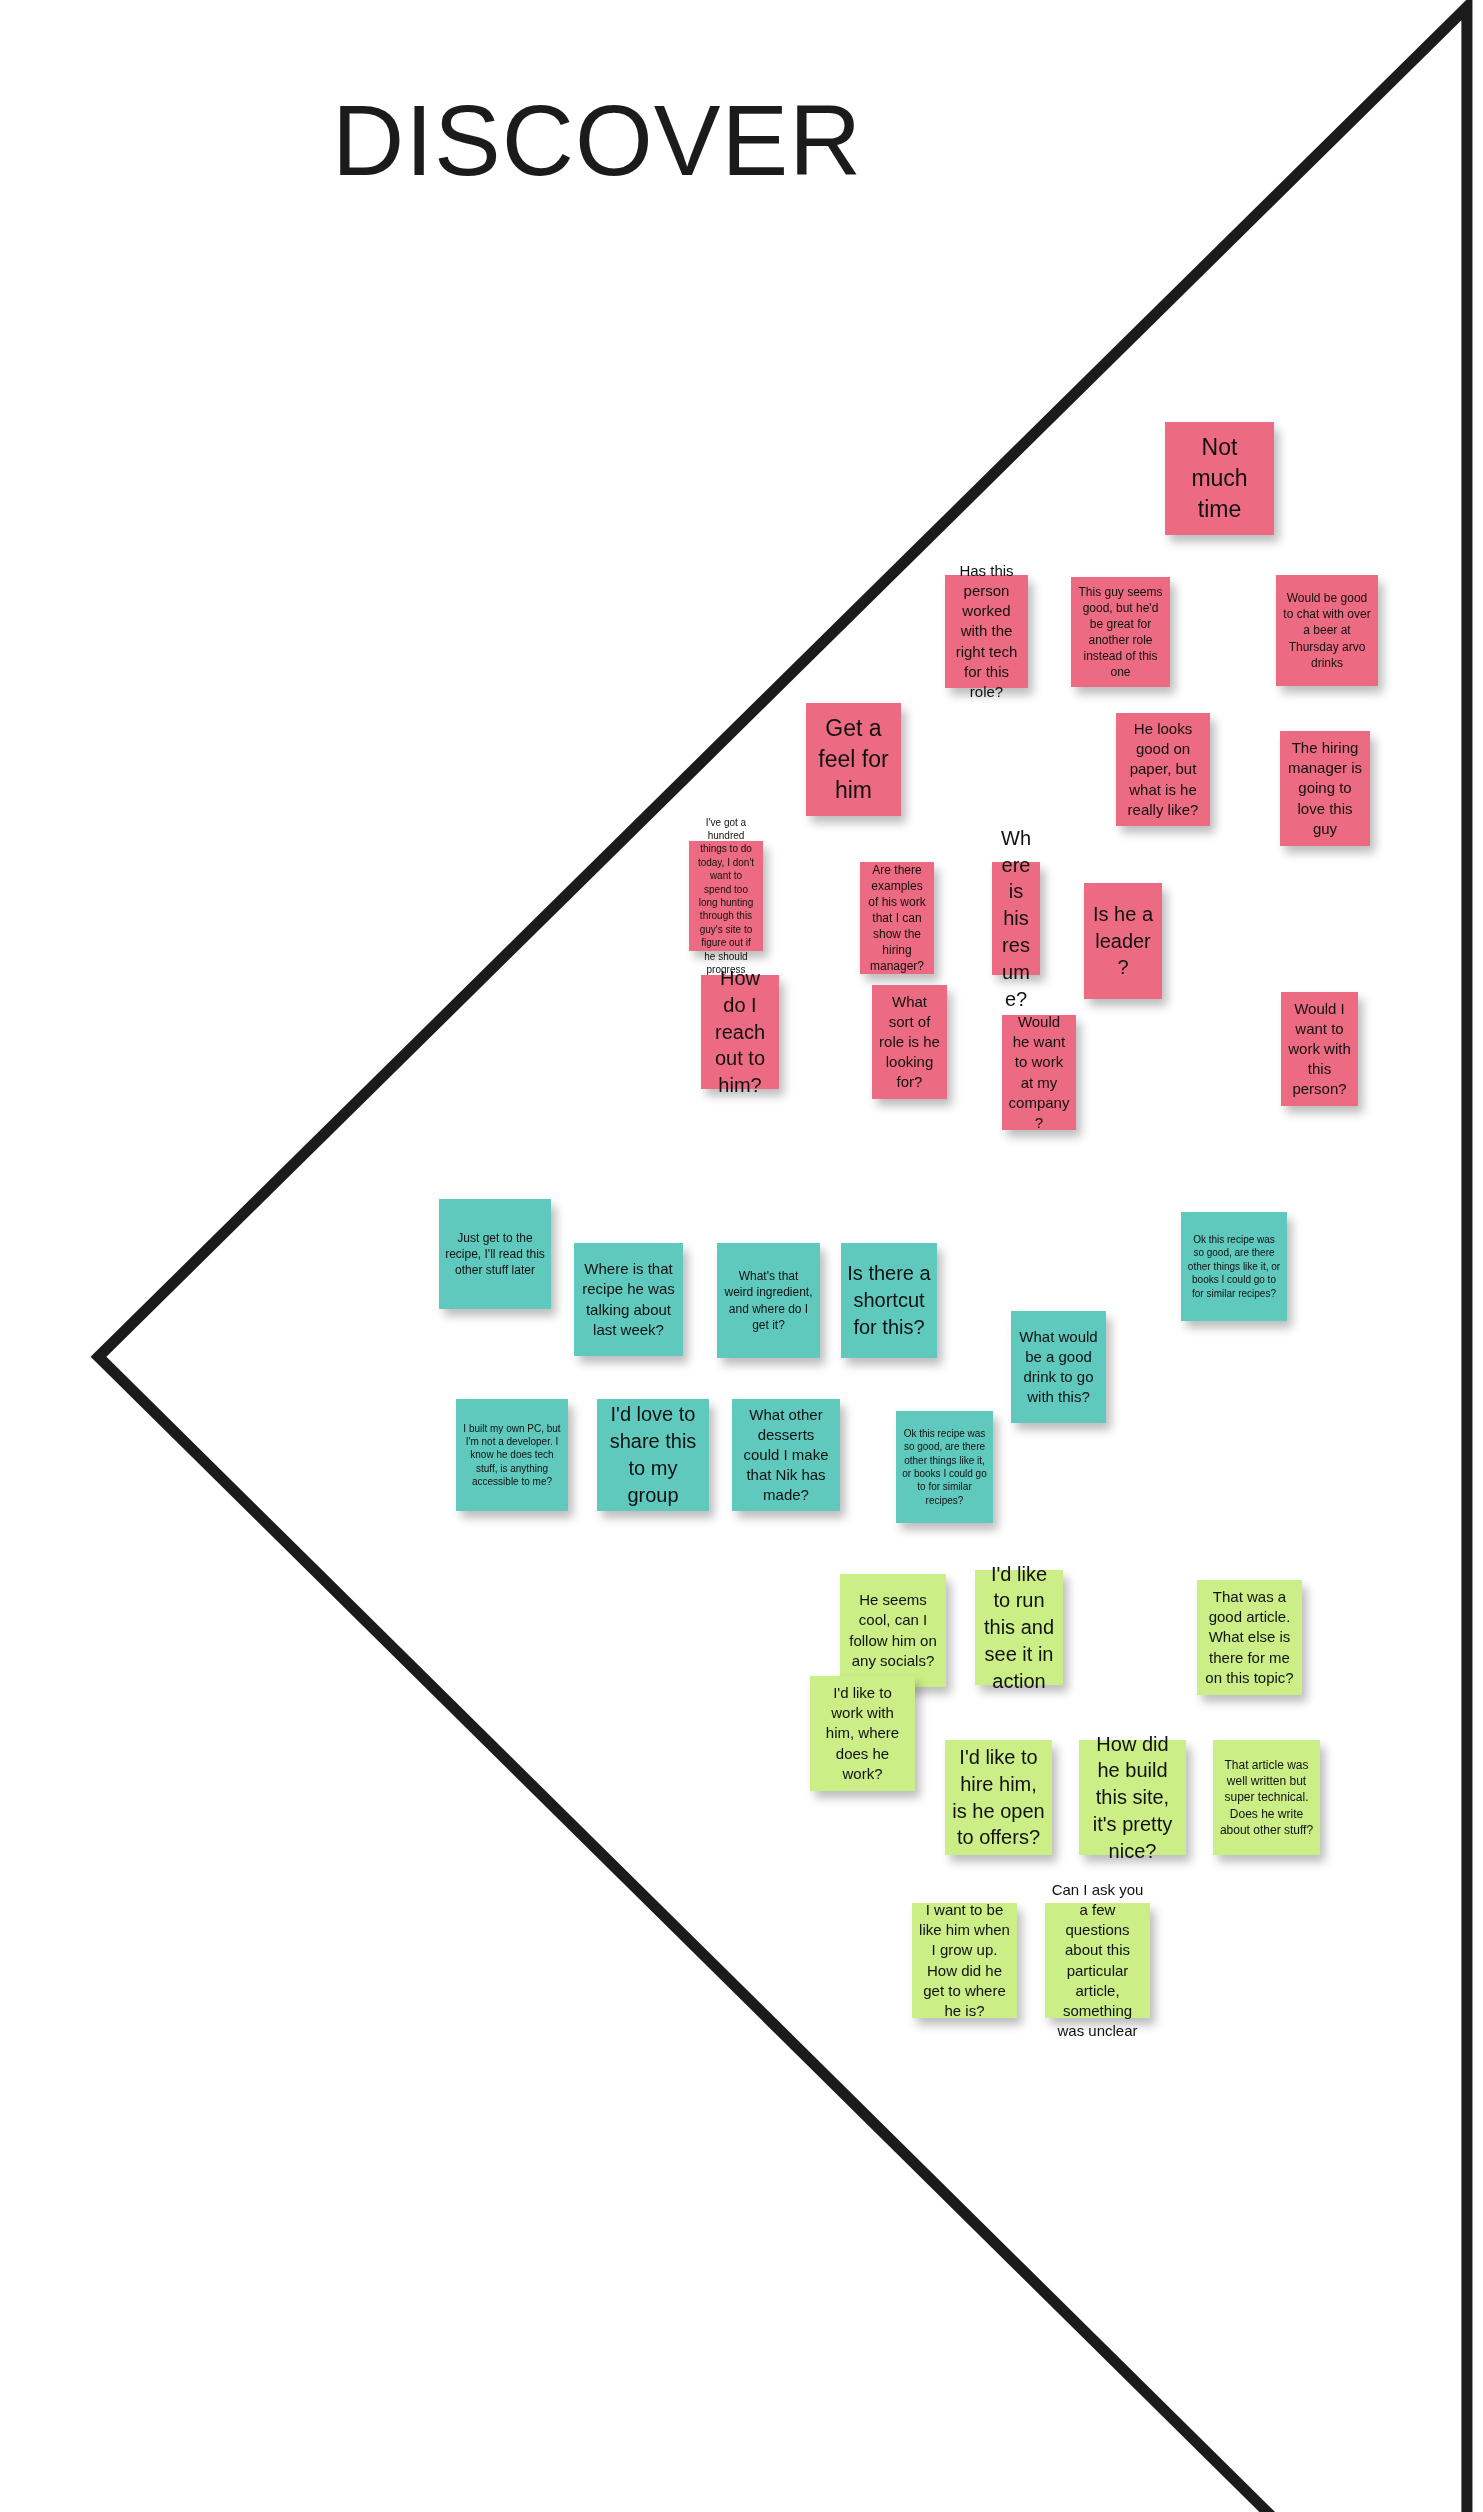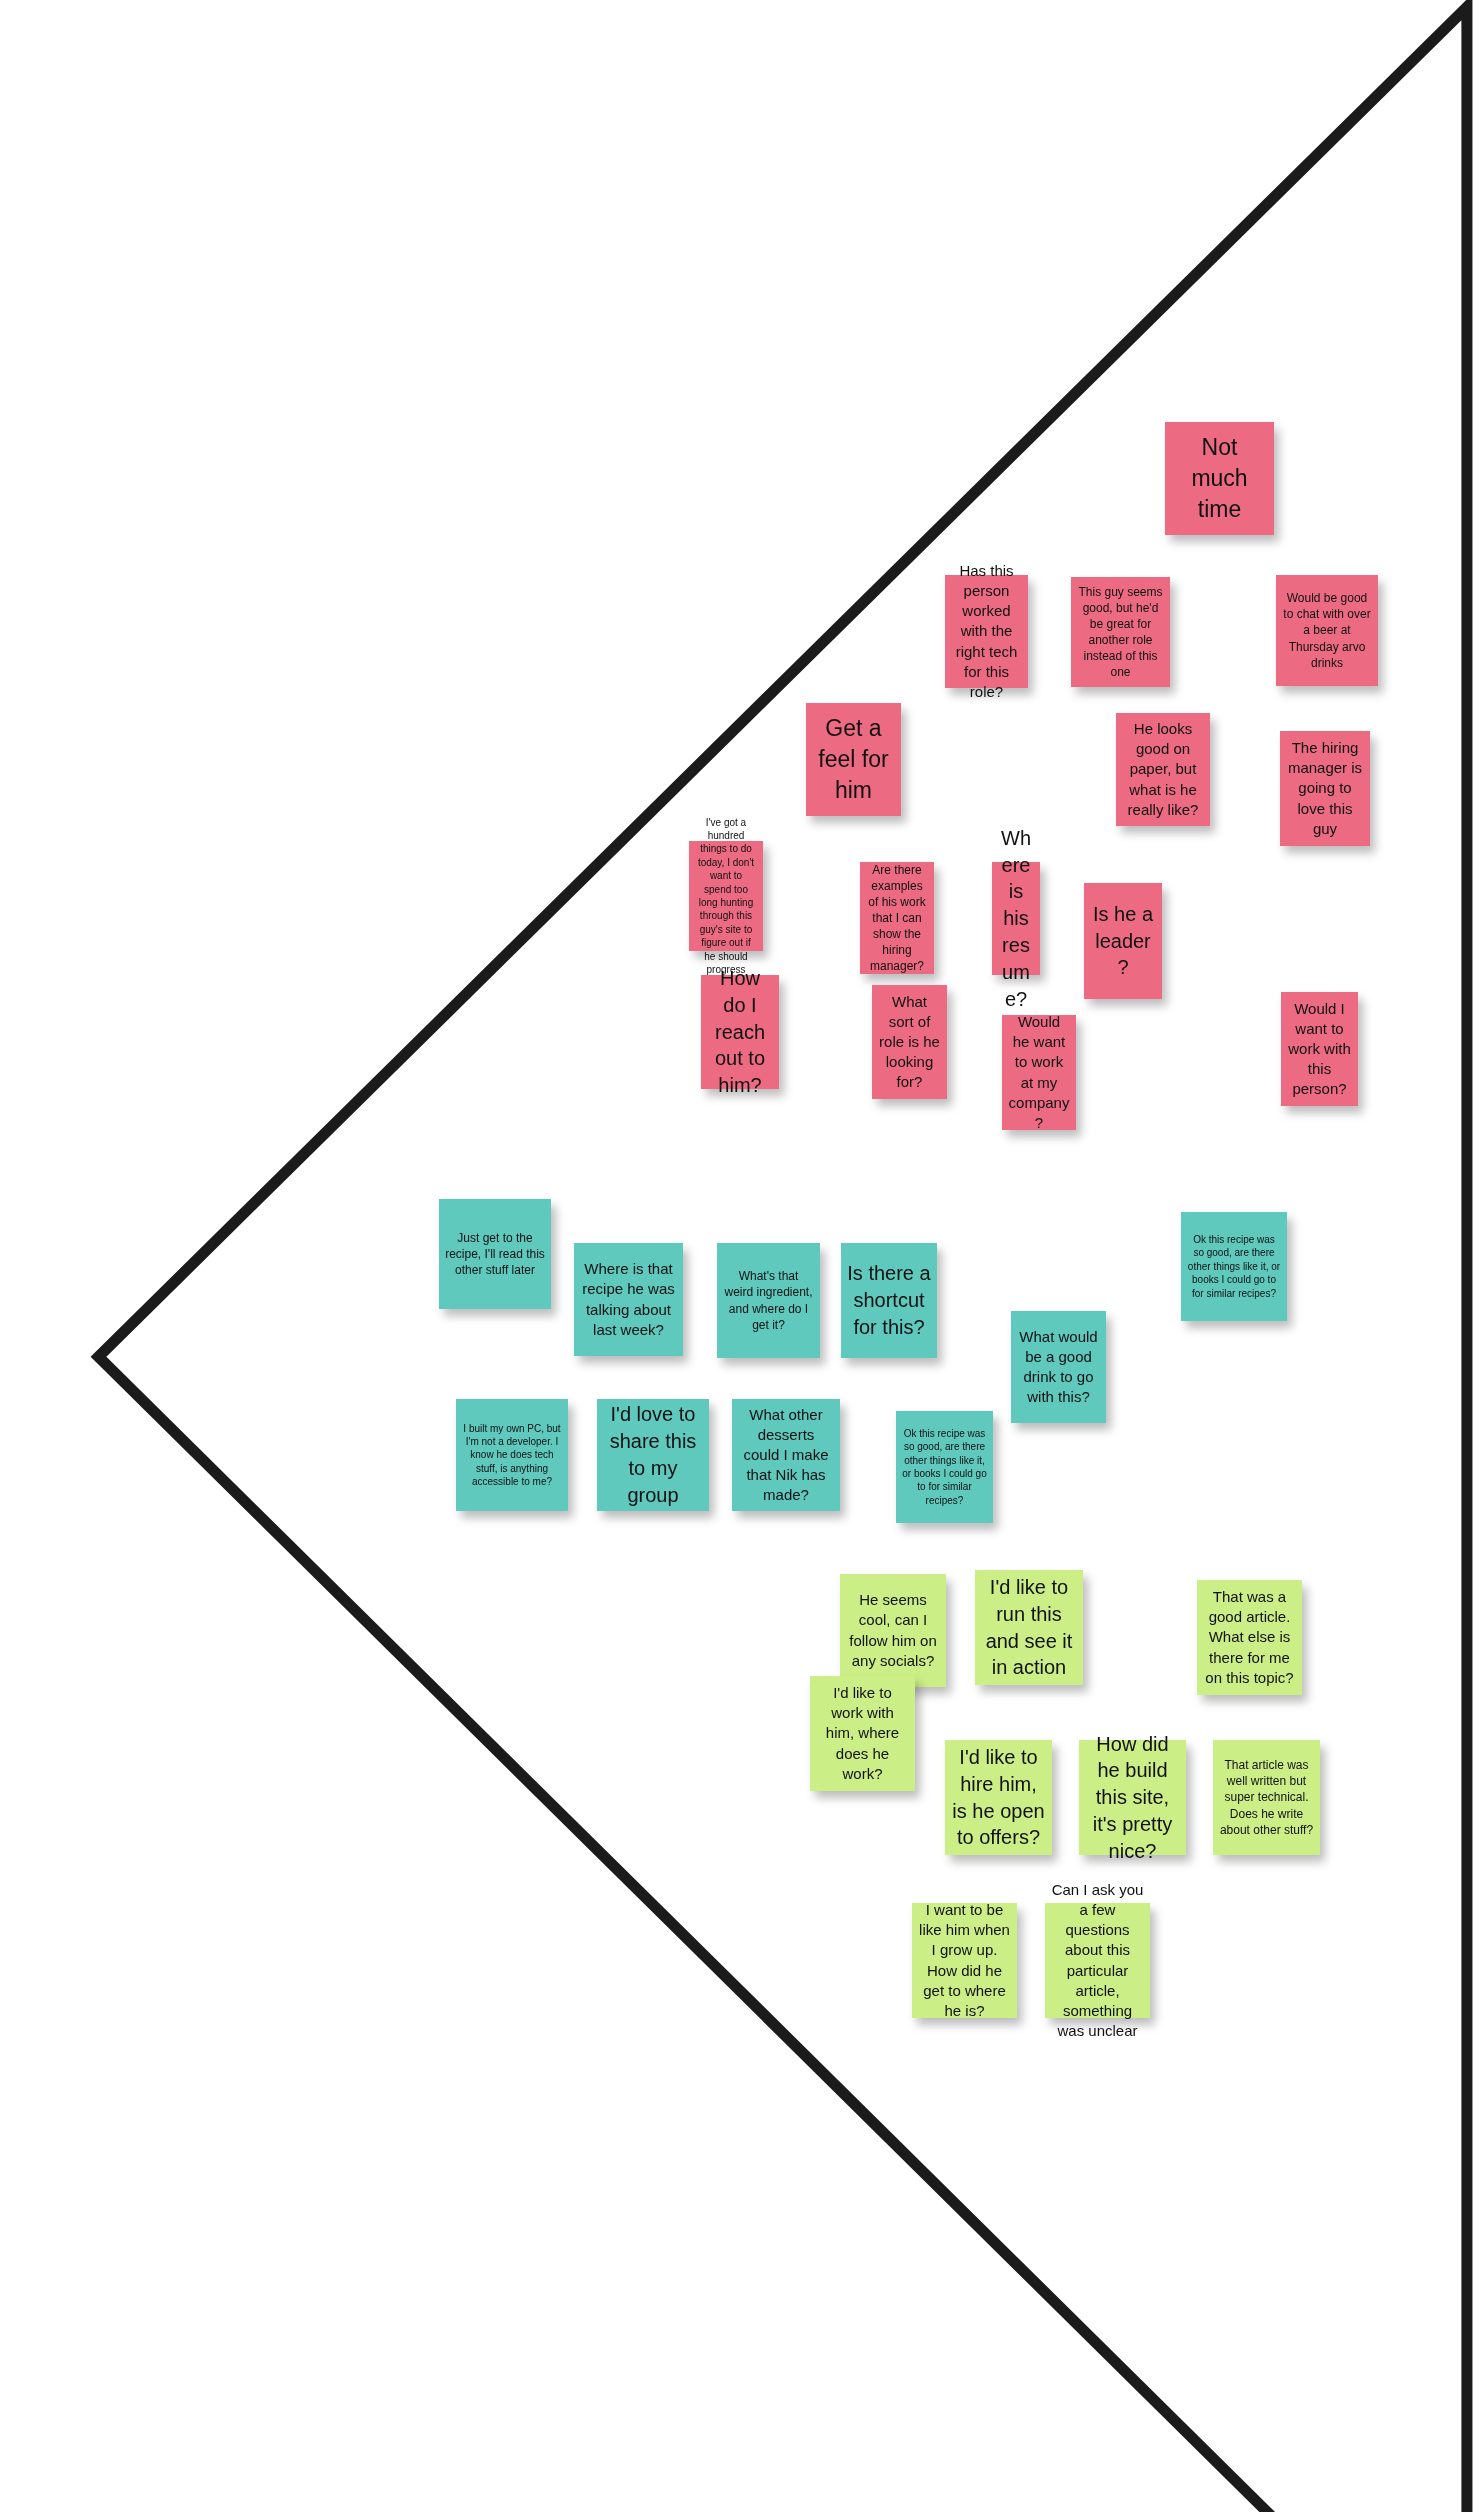--- a/index.html
+++ b/index.html
@@ -66,20 +66,21 @@
 </style>
 </head>
 <body>
 
 <div id="board">
 
   <svg id="triangle-svg" viewBox="0 0 2952 5419" preserveAspectRatio="none">
     <polygon points="2920,14 2920,5392 196,2700" fill="none" stroke="#1b1b1b" stroke-width="22" stroke-linejoin="miter"></polygon>
   </svg>
 
+  <div id="page-title">DISCOVER</div>
 
   <div class="note note-pink t-xl" style="left:1165px; top:422px; width:109px; height:113px;">
     <span>Not much time</span>
   </div>
 
   <div class="note note-pink t-md" style="left:945px; top:575px; width:83px; height:113px;">
     <span>Has this person worked with the right tech for this role?</span>
   </div>
 
   <div class="note note-pink t-sm" style="left:1071px; top:577px; width:99px; height:110px;">
@@ -171,21 +172,21 @@
   </div>
 
   <div class="note note-teal t-xs" style="left:876px; top:1411px; width:97px; height:112px;">
     <span>Ok this recipe was so good, are there other things like it, or books I could go to for similar recipes?</span>
   </div>
 
   <div class="note note-green t-md" style="left:840px; top:1574px; width:106px; height:113px;">
     <span>He seems cool, can I follow him on any socials?</span>
   </div>
 
-  <div class="note note-green t-lg" style="left:975px; top:1570px; width:108px; height:115px;justify-content:flex-end;">
+  <div class="note note-green t-lg" style="left:975px; top:1570px; width:88px; height:115px;justify-content:flex-end;">
     <span>I'd like to run this and see it in action</span>
   </div>
 
   <div class="note note-green t-md" style="left:1197px; top:1580px; width:105px; height:115px;">
     <span>That was a good article. What else is there for me on this topic?</span>
   </div>
 
   <div class="note note-green t-md" style="left:810px; top:1676px; width:105px; height:115px;">
     <span>I'd like to work with him, where does he work?</span>
   </div>

